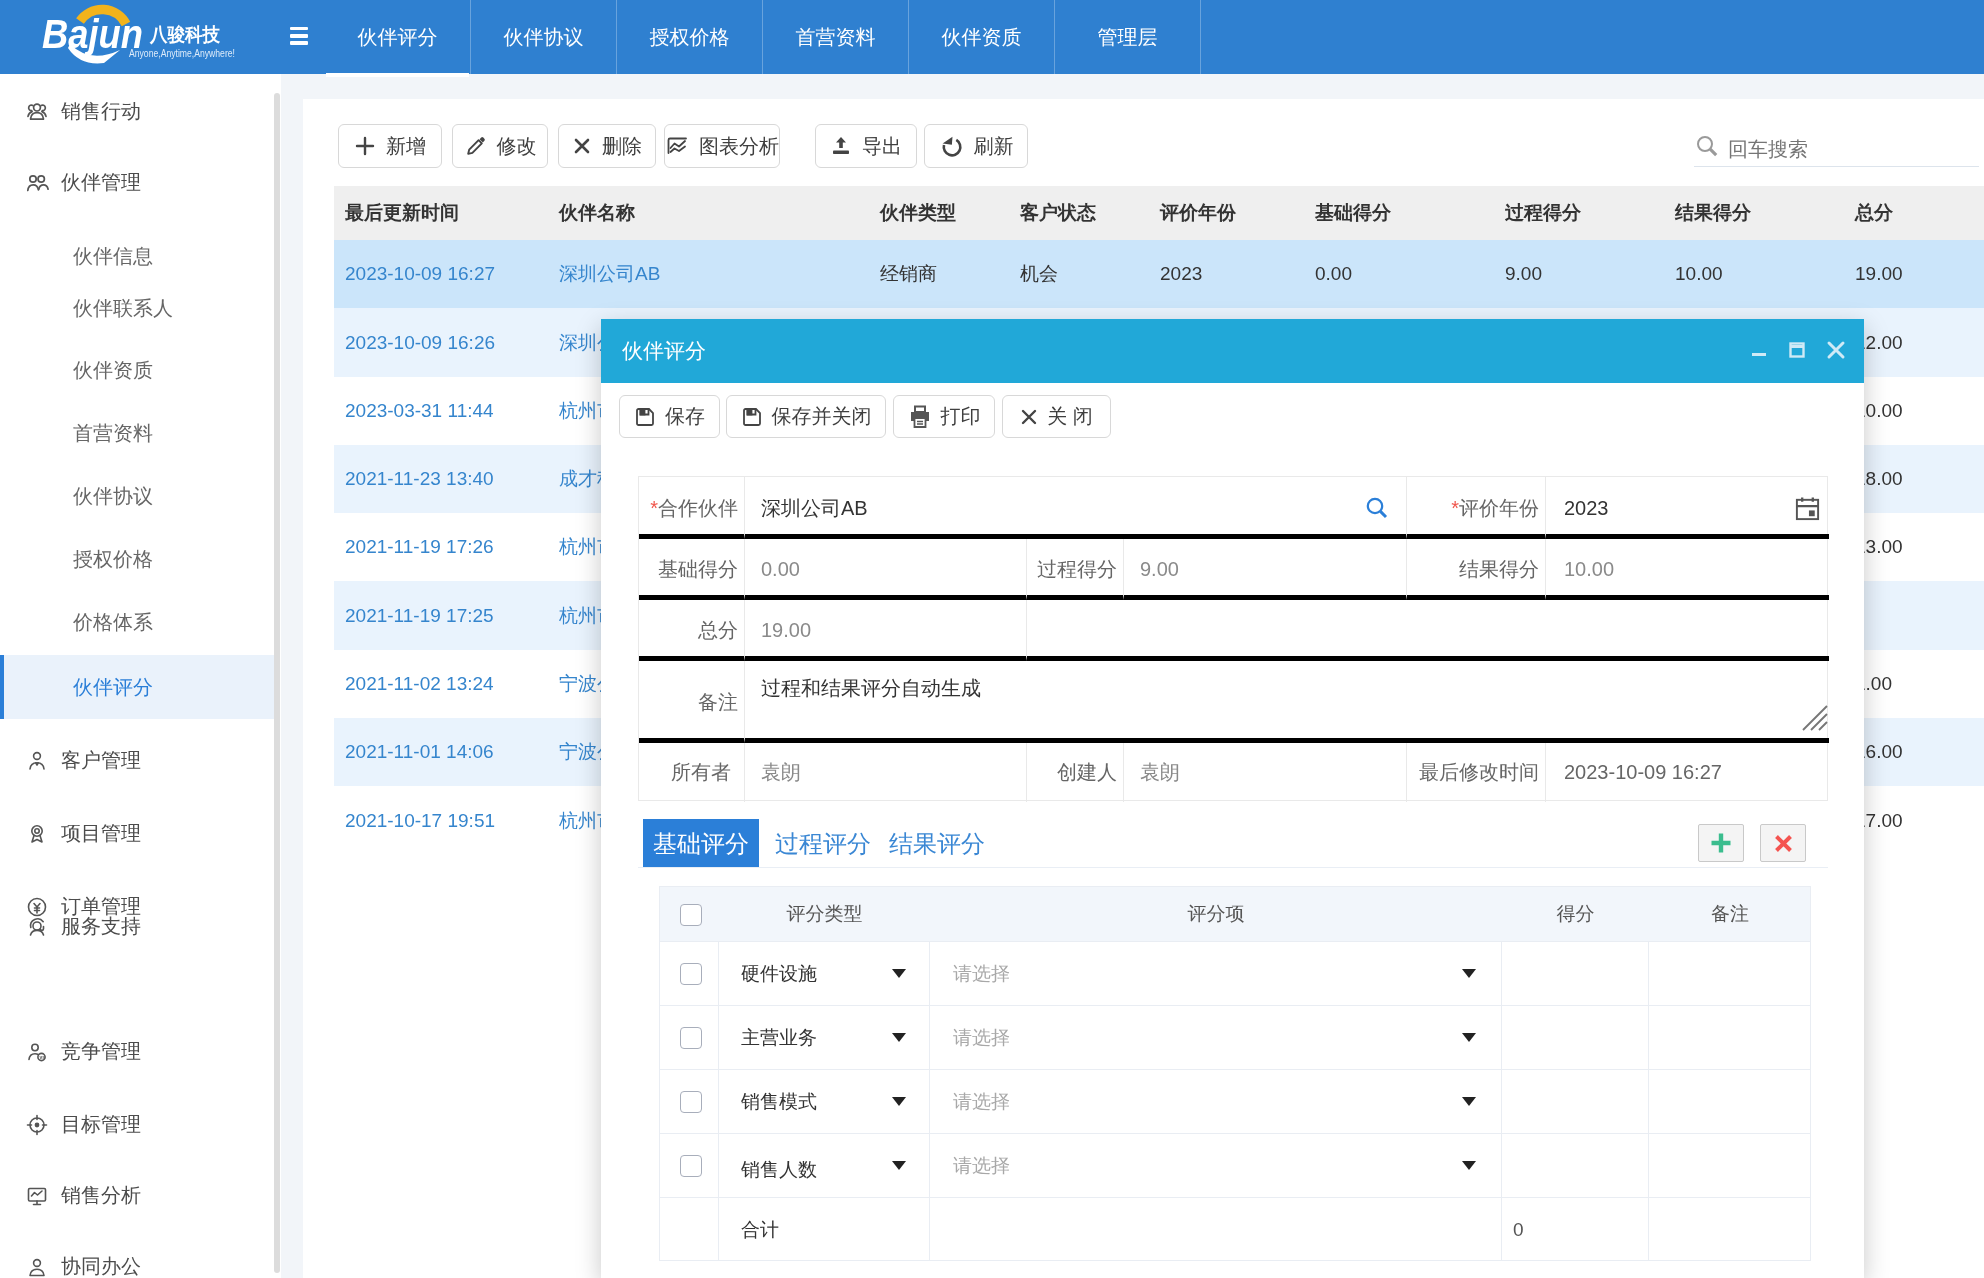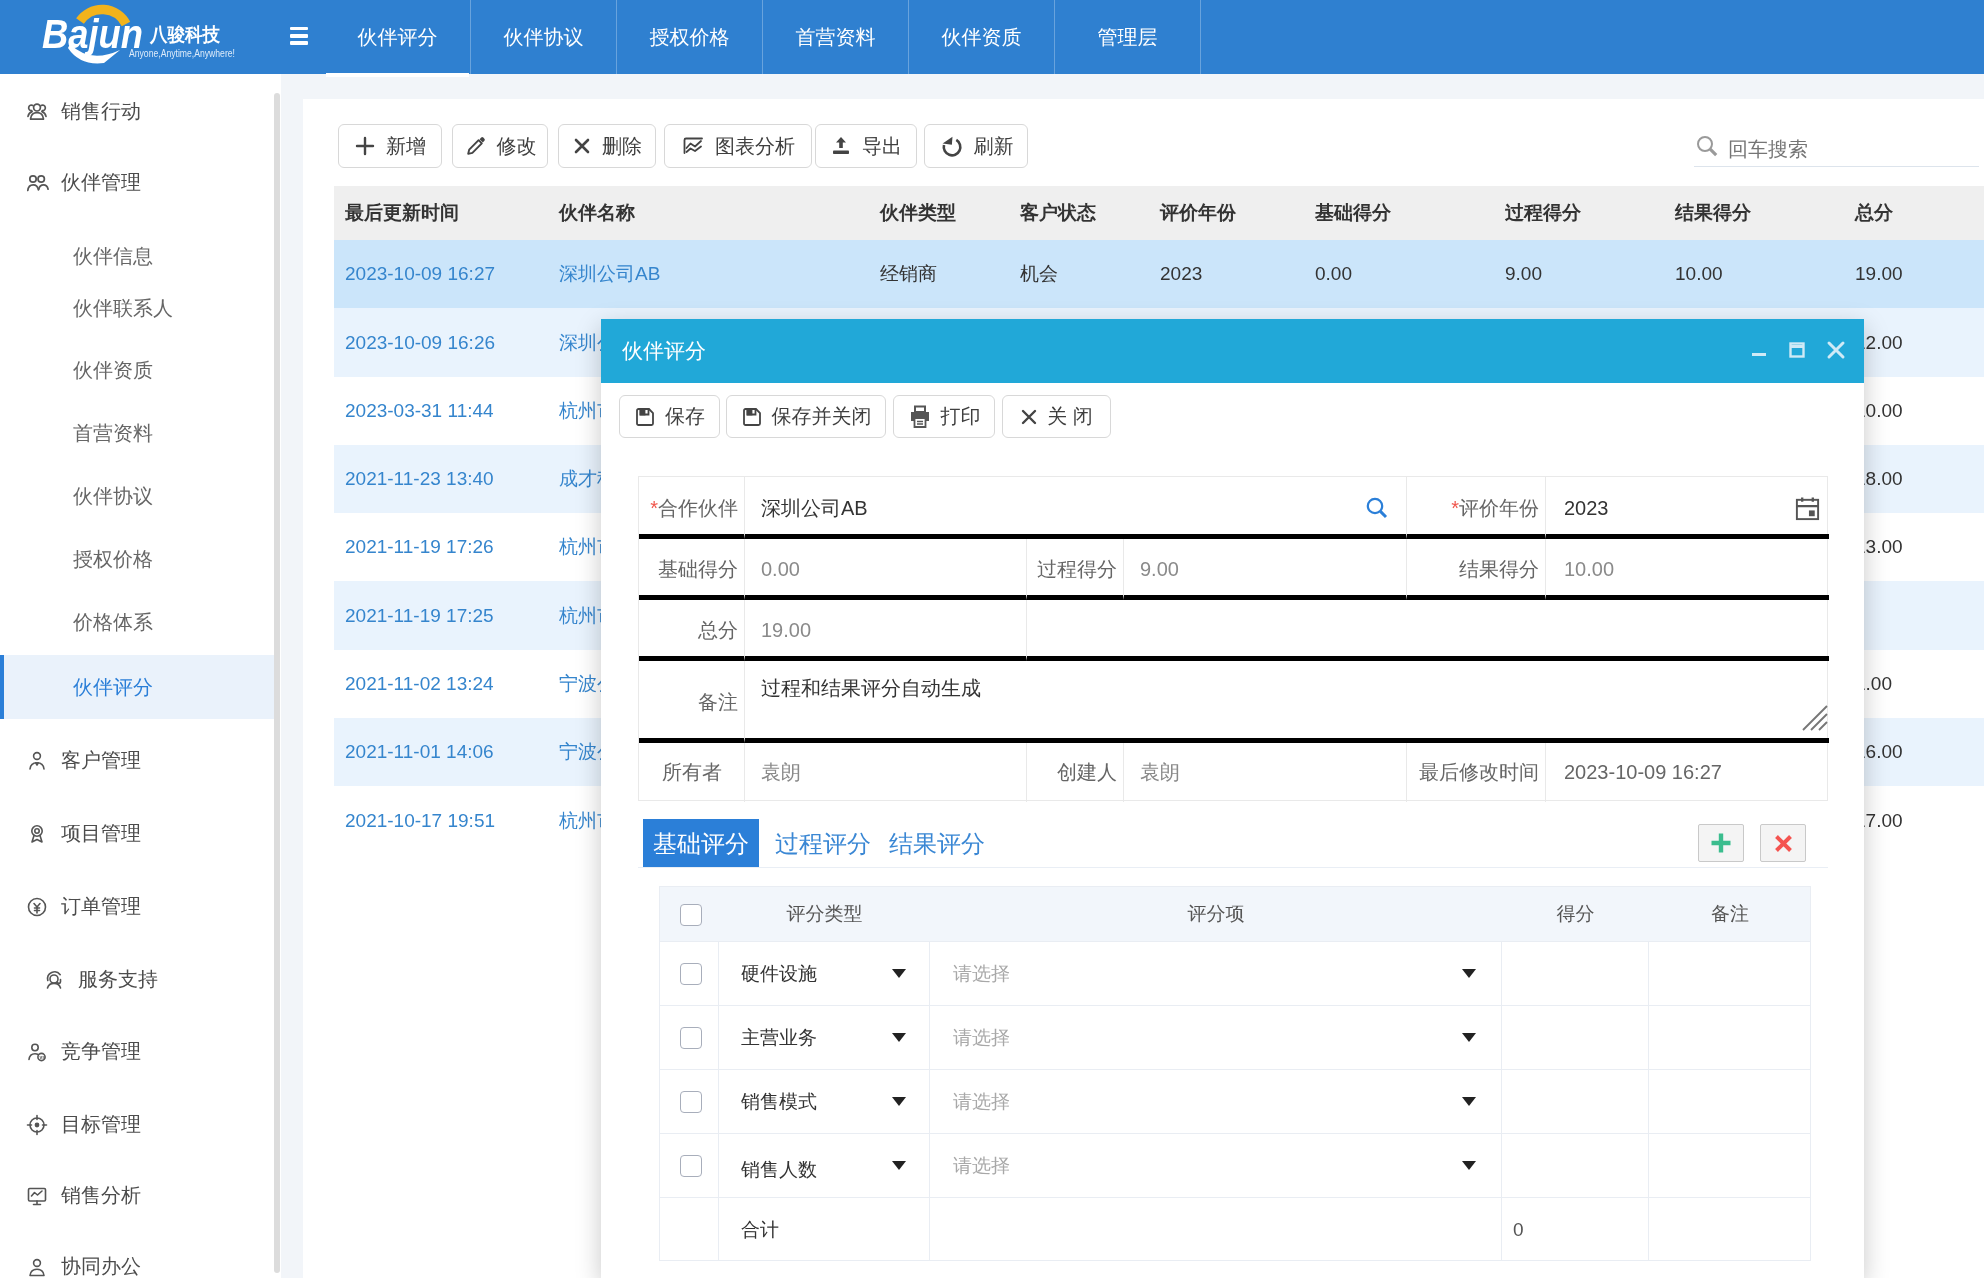--- a/index.html
+++ b/index.html
@@ -150,21 +150,21 @@
       </svg>
     <span class="txt">项目管理</span>
   </div>
   <div class="mi abs" style="top:874px;">
     <svg width="24" height="24" viewBox="0 0 24 24" fill="none" stroke="#555" stroke-width="1.6" stroke-linecap="round" stroke-linejoin="round">
         <circle cx="12" cy="12" r="8.5"></circle>
         <path d="M9 8.5l3 3.5 3-3.5M9.5 13h5M9.5 15.5h5M12 12v6"></path>
       </svg>
     <span class="txt">订单管理</span>
   </div>
-  <div class="mi abs" style="top:947px;margin-left:17px;">
+  <div class="mi abs" style="top:894px;">
     <svg width="24" height="24" viewBox="0 0 24 24" fill="none" stroke="#555" stroke-width="1.6" stroke-linecap="round" stroke-linejoin="round">
         <circle cx="12" cy="11" r="4"></circle>
         <path d="M5.5 20c.8-3 3.4-4.6 6.5-4.6s5.7 1.6 6.5 4.6"></path>
         <path d="M5.8 12.5a7 7 0 0 1 12.4-5.8"></path>
         <path d="M18.5 11.5v2.2a1.6 1.6 0 0 1-3.2.2"></path>
       </svg>
     <span class="txt">服务支持</span>
   </div>
   <div class="mi abs" style="top:1019px;">
     <svg width="24" height="24" viewBox="0 0 24 24" fill="none" stroke="#555" stroke-width="1.6" stroke-linecap="round" stroke-linejoin="round">
@@ -212,21 +212,21 @@
     <svg width="23" height="23" viewBox="0 0 23 23">
         <path d="M4.2 18.8l1-4.2L14.6 5.2l3.2 3.2-9.4 9.4-4.2 1z" fill="none" stroke="#444" stroke-width="1.9" stroke-linejoin="round"></path>
         <path d="M15.6 4.2l1.6-1.6a1.5 1.5 0 0 1 2.1 0l1.1 1.1a1.5 1.5 0 0 1 0 2.1l-1.6 1.6z" fill="#444"></path>
       </svg>修改
   </div>
   <div class="tbtn abs" style="left:558px; width:98px;">
     <svg width="20" height="20" viewBox="0 0 20 20" stroke="#444" stroke-width="2.6" stroke-linecap="round">
         <path d="M4 4l12 12M16 4L4 16"></path>
       </svg>删除
   </div>
-  <div class="tbtn abs" style="left:664px; width:148px;">
+  <div class="tbtn abs" style="left:664px; width:116px;">
     <svg width="24" height="24" viewBox="0 0 24 24" fill="none" stroke="#444" stroke-width="1.8" stroke-linecap="round" stroke-linejoin="round">
         <path d="M21 4.5H5a1.5 1.5 0 0 0-1.5 1.5v13"></path>
         <path d="M5.5 14l4-4.5 4.5 3 6-5.5"></path>
         <path d="M5.5 18l4-3.5 4.5 2.5 6-4.5"></path>
       </svg>图表分析
   </div>
   <div class="tbtn abs" style="left:815px; width:102px;">
     <svg width="22" height="22" viewBox="0 0 22 22" fill="#444">
         <path d="M11 2l5 5.5h-3.2V13H9.2V7.5H6L11 2z"></path>
         <rect x="3" y="15.5" width="16" height="3.6" rx="0.8"></rect>
@@ -384,21 +384,21 @@
     <div class="fcell fval gray" style="left:106px; top:123px; width:282px; height:61px; line-height:61px; padding-left:16px;">19.00</div>
     <div class="fcell" style="left:388px; top:123px; width:802px; height:61px; border-right:none;"></div>
 
     <div class="fcell flabel" style="left:0; top:184px; width:106px; height:82px; line-height:82px; padding-right:6px;">备注</div>
     <div class="fcell fval" style="left:106px; top:184px; width:1084px; height:82px; padding-left:16px; padding-top:14px; border-right:none;">过程和结果评分自动生成
       <svg width="34" height="28" viewBox="0 0 34 28" stroke="#777" stroke-width="1.9" style="position:absolute; right:0px; bottom:6px;">
           <path d="M32 2L8 26M32 10L16 26M32 18l-8 8"></path>
         </svg>
     </div>
 
-    <div class="fcell flabel" style="left:0; top:266px; width:106px; height:59px; line-height:59px; padding-right:22px; border-bottom:none;">所有者</div>
+    <div class="fcell flabel" style="left:0; top:266px; width:106px; height:59px; line-height:59px; padding-right:13px; border-bottom:none;">所有者</div>
     <div class="fcell fval gray" style="left:106px; top:266px; width:282px; height:59px; line-height:59px; padding-left:16px; border-bottom:none;">袁朗</div>
     <div class="fcell flabel" style="left:388px; top:266px; width:97px; height:59px; line-height:59px; padding-right:6px; border-bottom:none;">创建人</div>
     <div class="fcell fval gray" style="left:485px; top:266px; width:283px; height:59px; line-height:59px; padding-left:16px; border-bottom:none;">袁朗</div>
     <div class="fcell flabel" style="left:768px; top:266px; width:139px; height:59px; line-height:59px; padding-right:6px; border-bottom:none;">最后修改时间</div>
     <div class="fcell fval" style="left:907px; top:266px; width:283px; height:59px; line-height:59px; padding-left:18px; border:none; color:#666;">2023-10-09 16:27</div>
   </div>
 
   <div class="mtab abs" style="left:42px; width:116px; background:#2b7fd8; color:#fff; text-align:center;">基础评分</div>
   <div class="abs" style="left:37px; top:548px; width:1190px; height:1px; background:#e9eef5;"></div>
   <div class="mtab abs" style="left:174px; color:#3a87d4;">过程评分</div>

